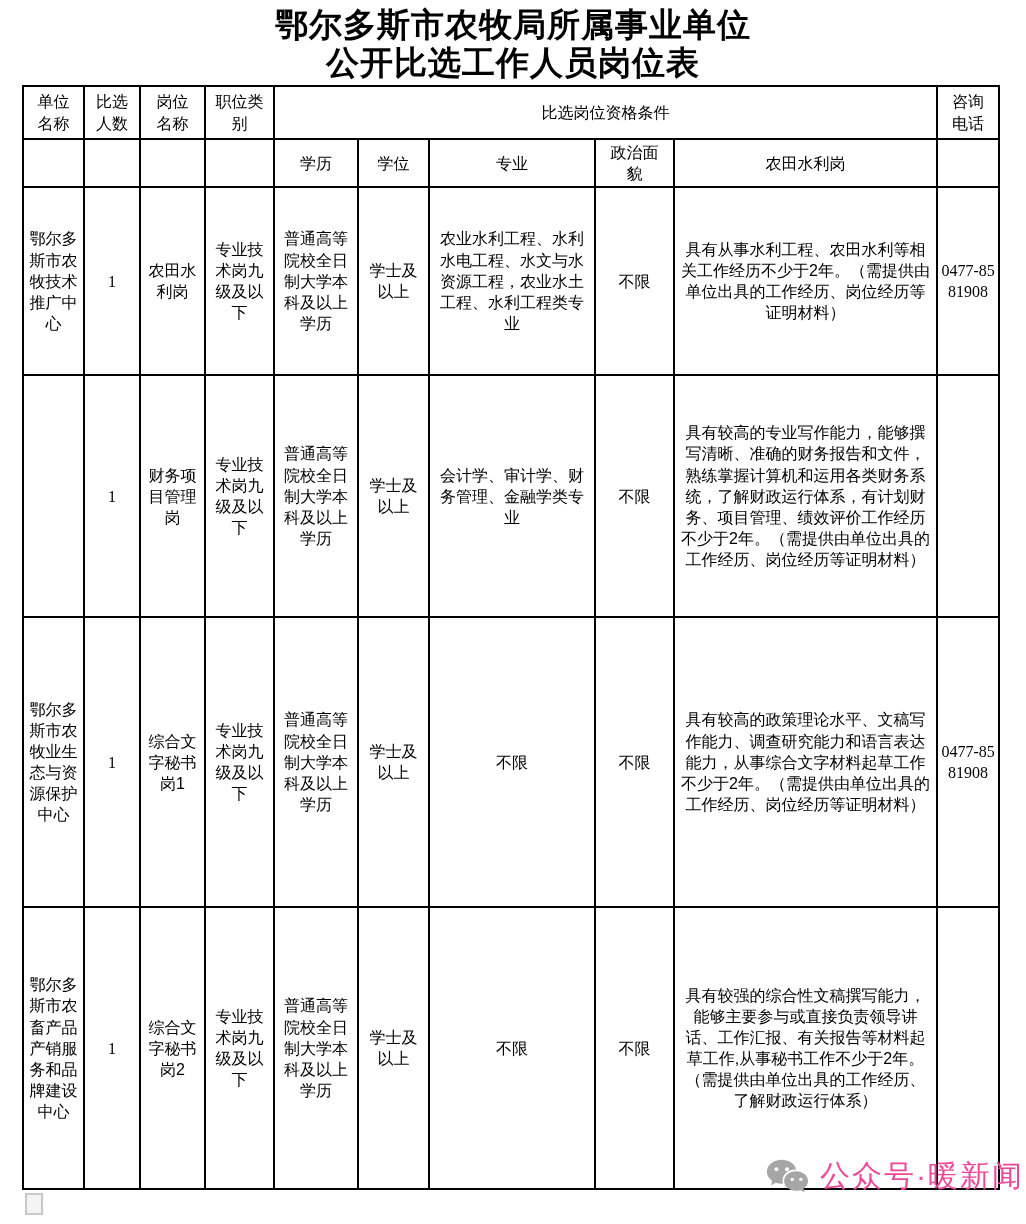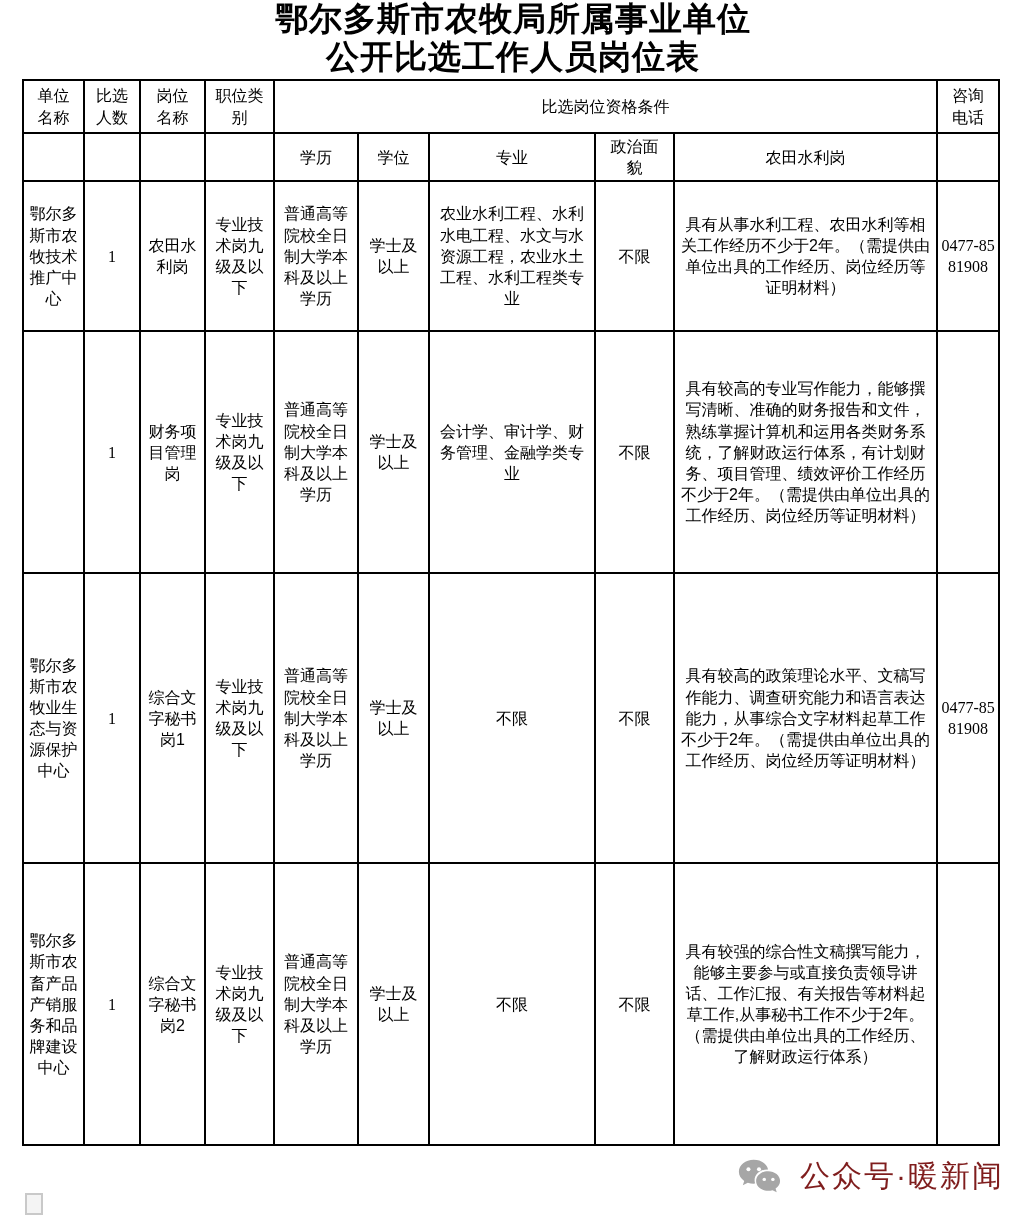--- a/index.html
+++ b/index.html
@@ -10,20 +10,21 @@
     color: #000000;
     -webkit-font-smoothing: antialiased;
   }
   .page {
     position: relative;
     width: 1026px; height: 1224px;
     overflow: hidden;
     background: #ffffff;
   }
   .title-block {
+    padding-top: 6px;
     text-align: center;
     font-weight: bold;
     font-size: 33px;
     line-height: 38px;
     letter-spacing: 1px;
   }
   table.jobs {
     margin: 3px 0 0 22px;
     width: 976px;
     border-collapse: collapse;
@@ -46,25 +47,25 @@
     white-space: pre-line;
     font-weight: normal;
   }
   td.num {
     font-family: "Liberation Serif", serif;
     font-size: 17px;
   }
   td.other-cell { font-size: 15.5px; margin-left: 25px; }
   .watermark {
     position: absolute;
-    left: 736px; top: 1156px;
+    left: 764px; top: 1156px;
     display: flex;
     align-items: center;
-    gap: 18px;
-    color: #7f1d1d;
+    gap: 10px;
+    color: #ec4899;
     font-size: 30px;
     letter-spacing: 2px;
     white-space: nowrap;
     background: transparent;
   }
   .wechat-icon { width: 46px; height: 40px; flex: 0 0 auto; }
   .stray-box {
     position: absolute;
     left: 25px; top: 1193px;
     width: 14px; height: 18px;
@@ -118,21 +119,21 @@
       <td></td>
       <td class="hdr">学历</td>
       <td class="hdr">学位</td>
       <td class="hdr">专业</td>
       <td class="hdr">政治面
 貌</td>
       <td class="hdr">农田水利岗</td>
       <td></td>
     </tr>
 
-    <tr style="height:150px">
+    <tr style="height:188px">
       <td>鄂尔多斯市农牧技术推广中心</td>
       <td class="num">1</td>
       <td>农田水利岗</td>
       <td>专业技术岗九级及以下</td>
       <td>普通高等院校全日制大学本科及以上学历</td>
       <td>学士及以上</td>
       <td>农业水利工程、水利水电工程、水文与水资源工程，农业水土工程、水利工程类专业</td>
       <td>不限</td>
       <td class="other-cell">具有从事水利工程、农田水利等相关工作经历不少于2年。（需提供由单位出具的工作经历、岗位经历等证明材料）</td>
       <td class="num">0477-8581908</td>

